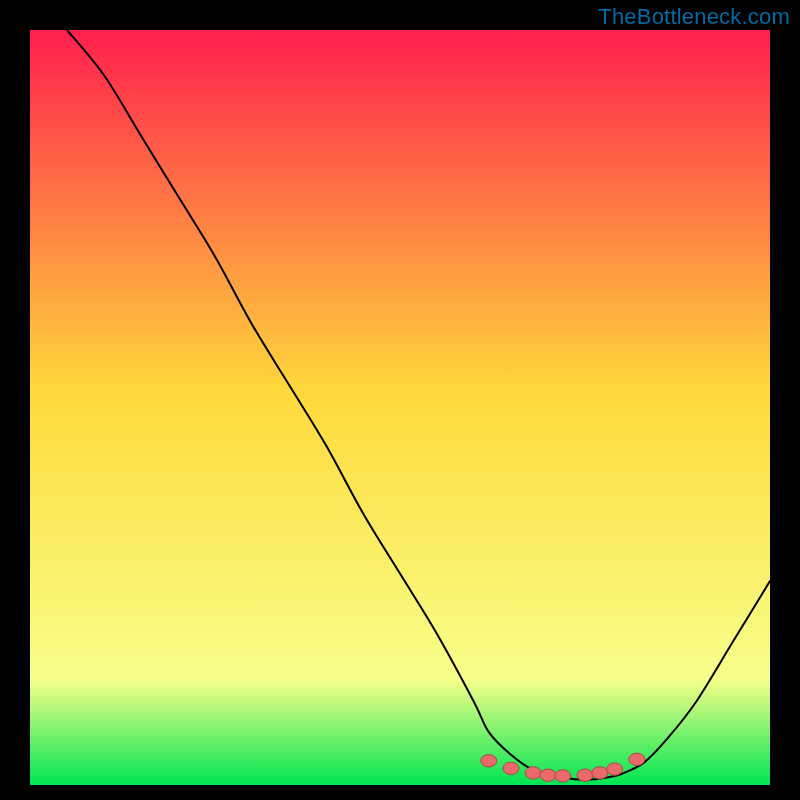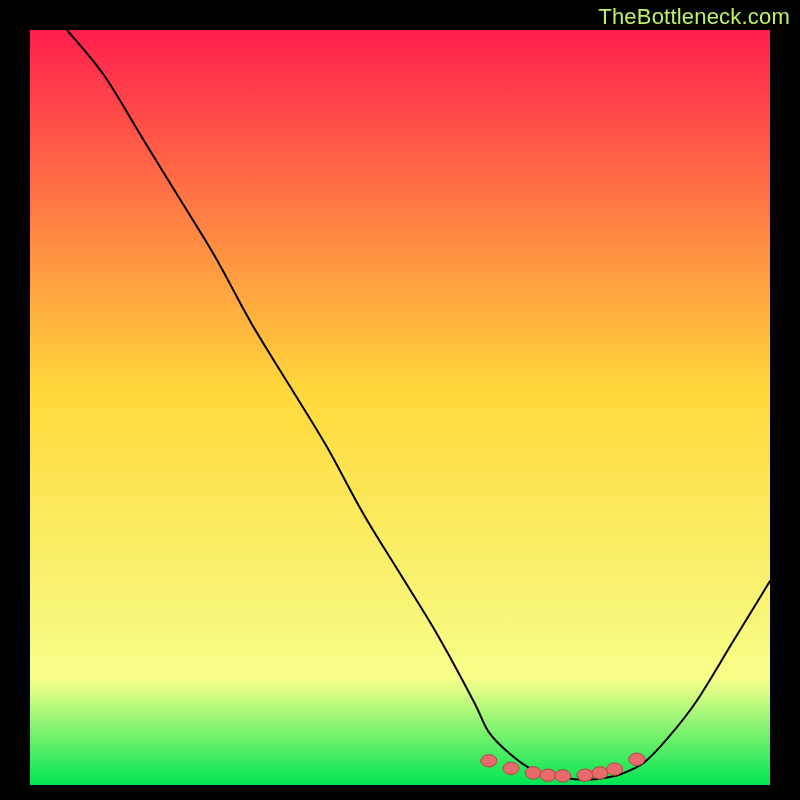--- a/index.html
+++ b/index.html
@@ -13,21 +13,21 @@
   }
   .stage {
     position: relative;
     width: 800px;
     height: 800px;
   }
   .watermark {
     position: absolute;
     top: 4px;
     right: 10px;
-    color: #bef264;
+    color: #0369a1;
     font-size: 22px;
     font-weight: 500;
     letter-spacing: 0.2px;
     user-select: none;
     z-index: 5;
   }
   svg.plot {
     position: absolute;
     left: 0;
     top: 0;

